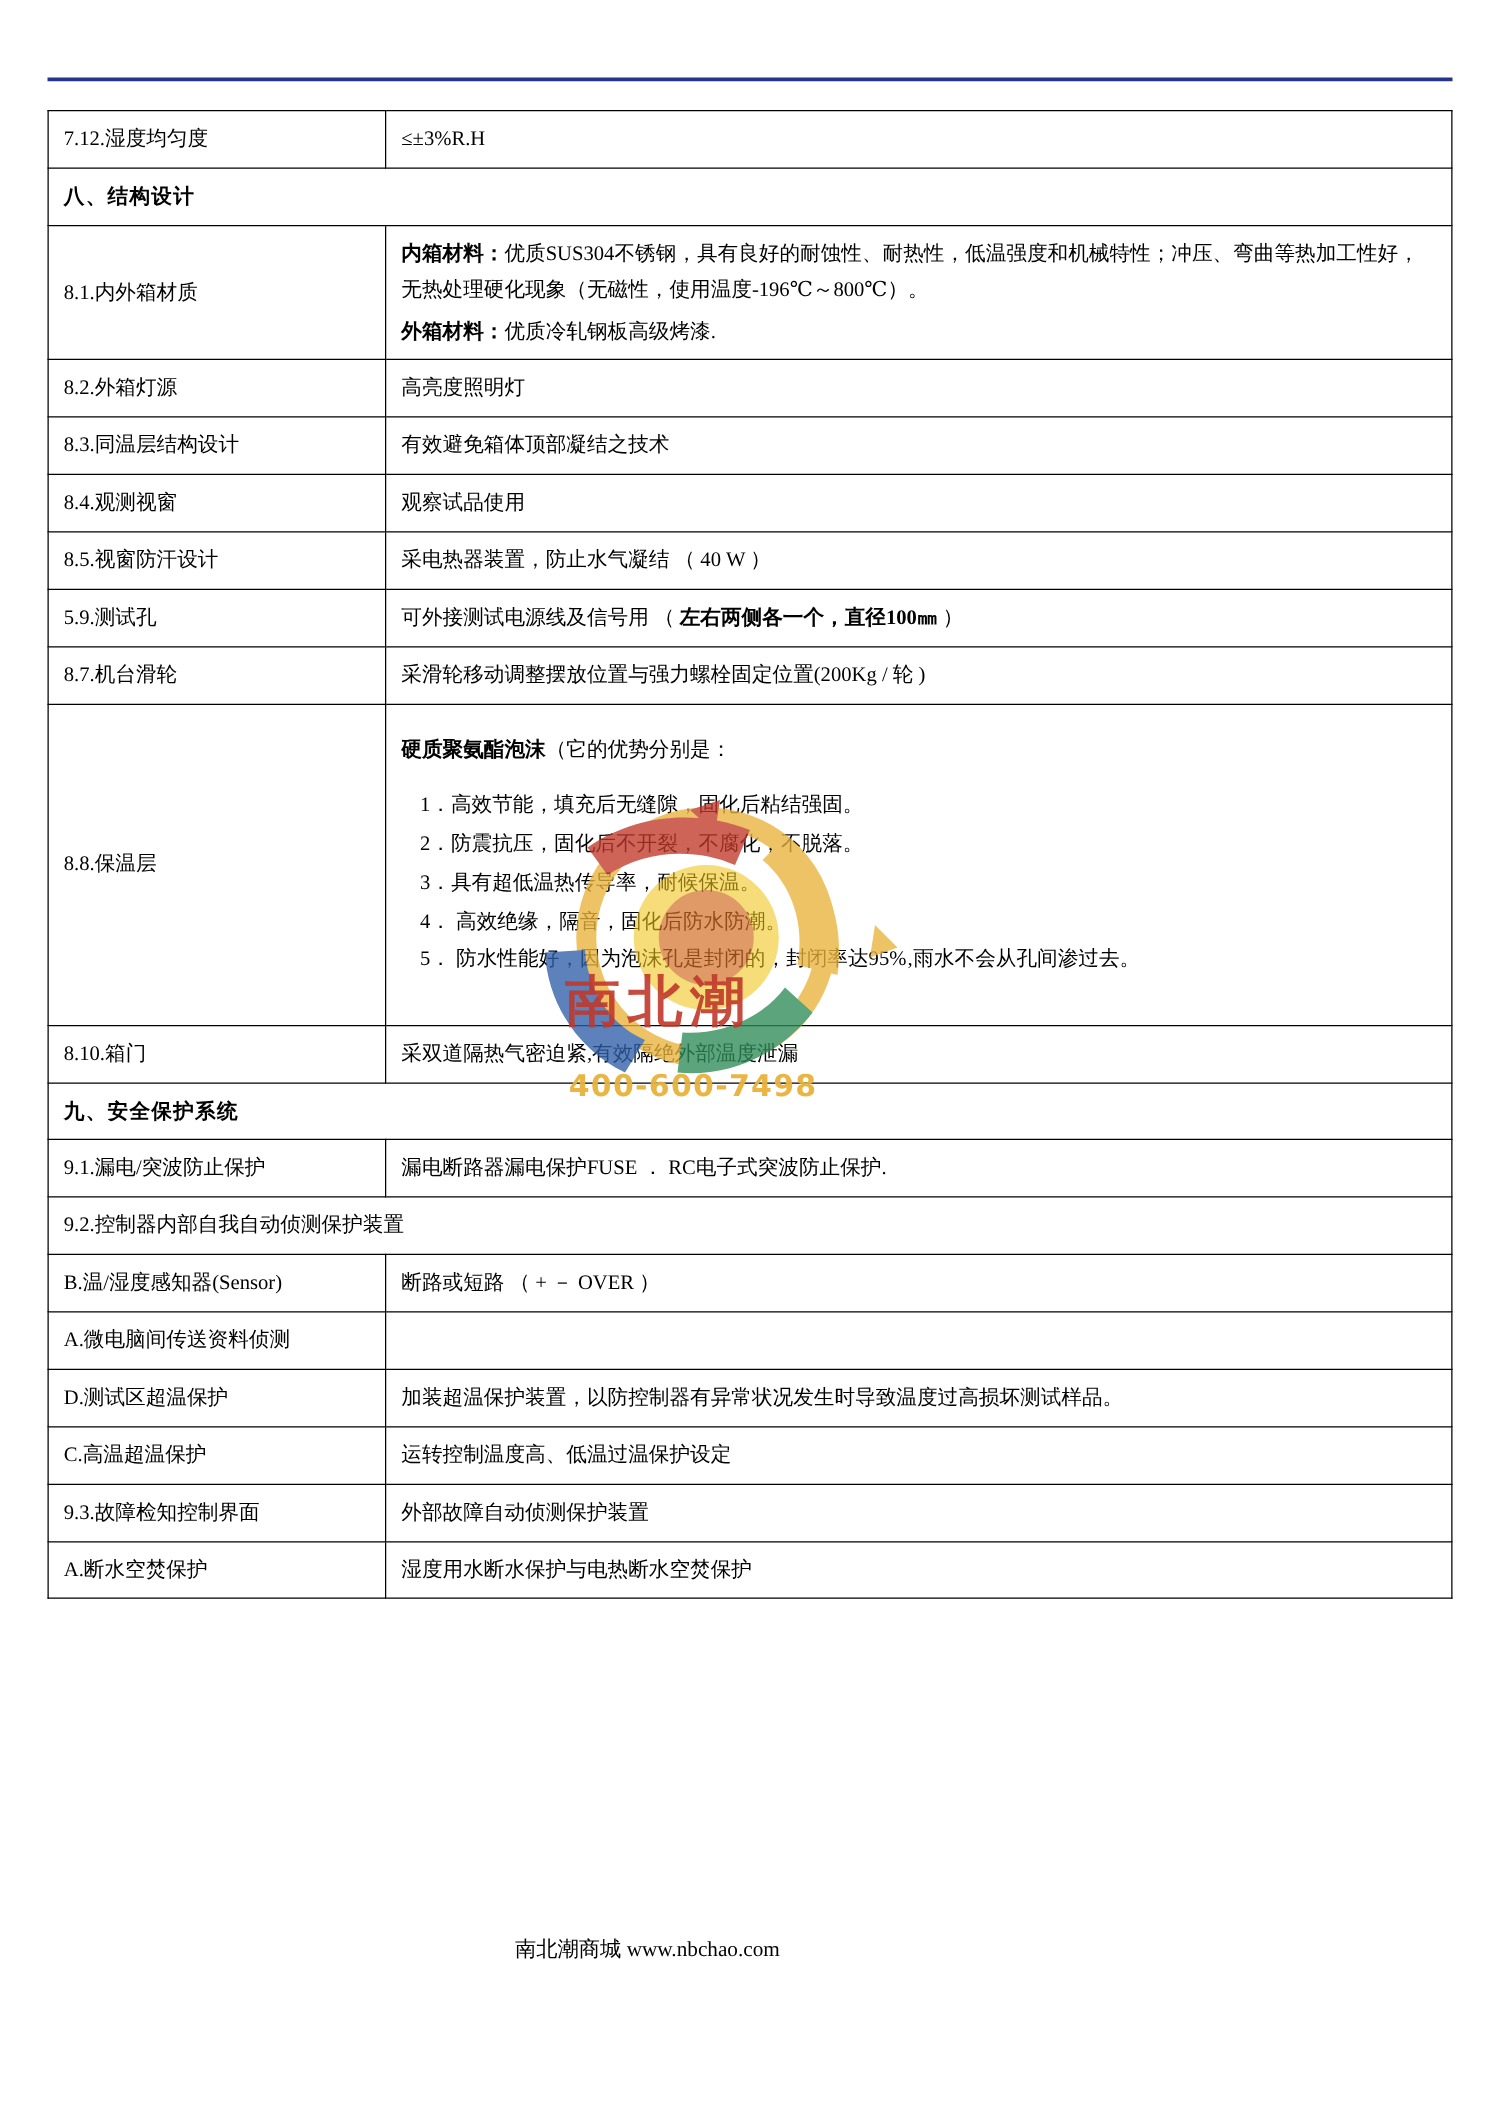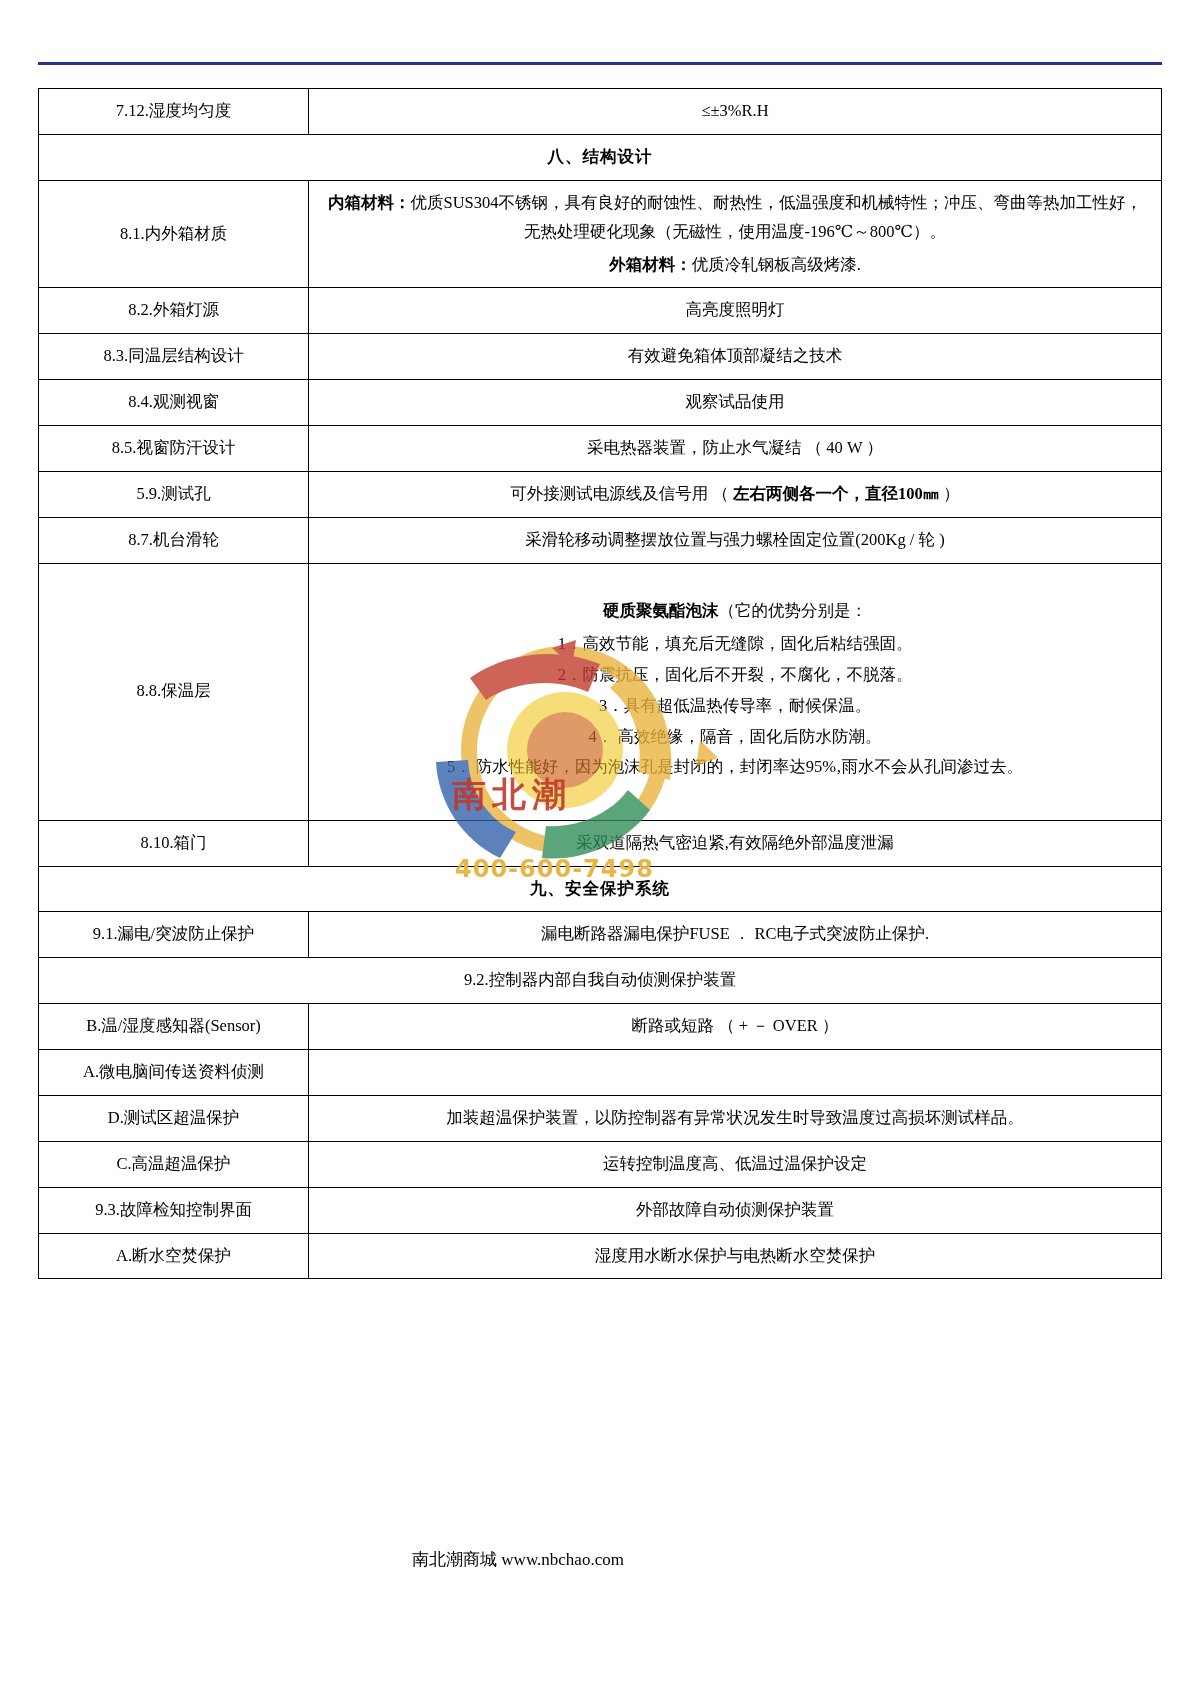--- a/index.html
+++ b/index.html
@@ -30,21 +30,20 @@
     border-top: 2px solid #27348b;
     border-bottom: 1px solid #27348b;
   }
   table.spec {
     position: absolute;
     left: 38px;
     top: 88px;
     width: 1124px;
     border-collapse: collapse;
     table-layout: fixed;
-    text-align: center;
   }
   table.spec td {
     border: 1px solid #000000;
     vertical-align: middle;
     padding: 8px 12px;
     font-size: 16.5px;
     line-height: 1.75;
   }
   td.label {
     width: 270px;
@@ -61,21 +60,21 @@
     letter-spacing: 1px;
   }
   .bold {
     font-weight: bold;
   }
   .para {
     margin: 0 0 4px 0;
   }
   .para.last { margin-bottom: 0; }
   .num-list {
-    margin: 4px;
+    margin: 15px;
     padding: 0;
     list-style: none;
   }
   .num-list li {
     margin: 2px 0;
     text-indent: 0;
     padding-left: 0;
   }
   .tall {
     height: 240px;
@@ -112,21 +111,21 @@
     pointer-events: none;
     font-weight: bold;
     opacity: .95;
     margin-top: 37px;
   }
   .wm-text {
     position: absolute;
     left: 452px;
     top: 772px;
     font-family: "DejaVu Sans", "Liberation Sans", sans-serif;
-    font-size: 34px;
+    font-size: 44px;
     font-weight: bold;
     color: #c0392b;
     letter-spacing: 6px;
     z-index: 6;
     pointer-events: none;
     opacity: .9;
   }
 </style>
 </head>
 <body>

